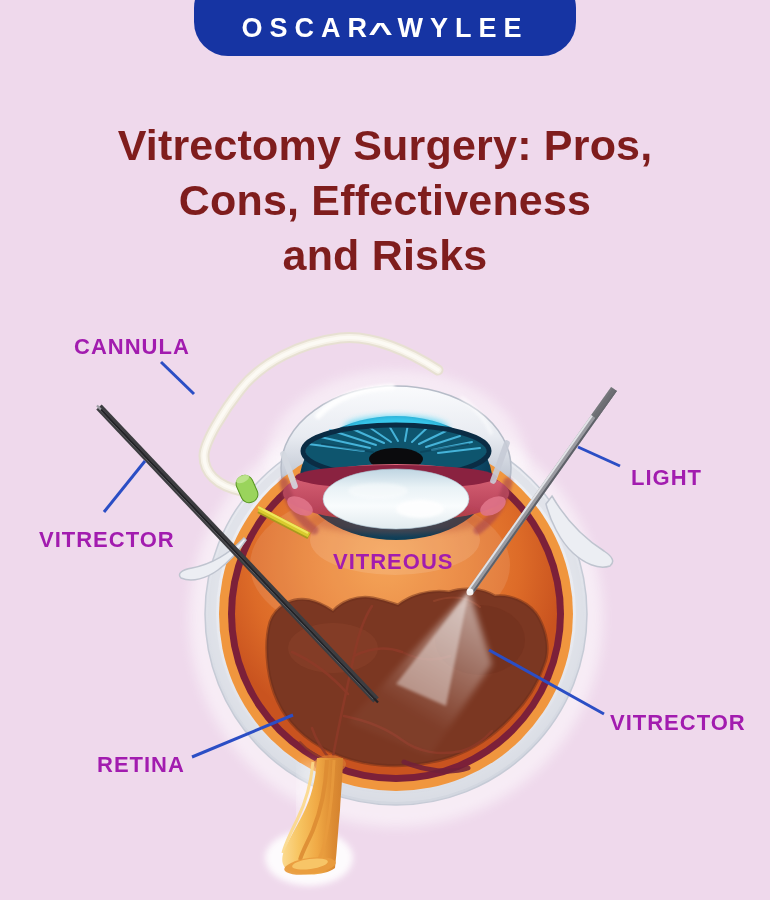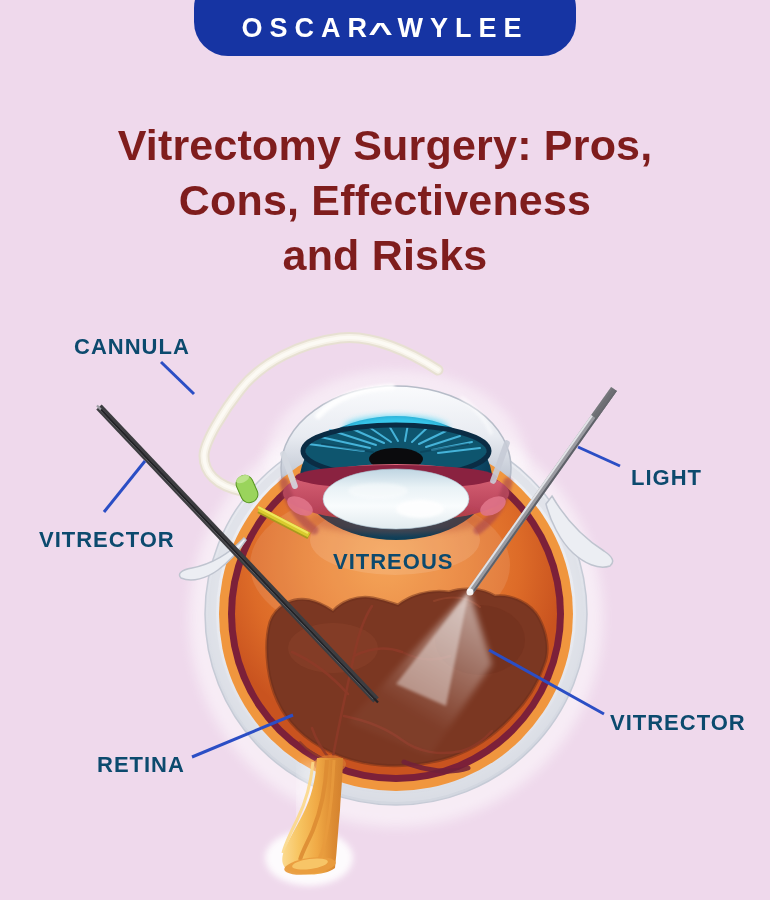--- a/index.html
+++ b/index.html
@@ -2,21 +2,21 @@
 <html><head>
 <meta charset="utf-8">
 <style>
   html,body{margin:0;padding:0;background:#efd9ec;}
   .page{position:relative;width:770px;height:900px;overflow:hidden;background:#efd9ec;font-family:"Liberation Sans",sans-serif;}
   .logo-pill{position:absolute;left:194px;top:-26px;width:382px;height:82px;background:#1634a3;border-radius:34px;display:flex;align-items:center;justify-content:center;padding-top:26px;box-sizing:border-box;}
   .logo-text{color:#ffffff;font-size:27px;font-weight:bold;letter-spacing:7px;white-space:nowrap;}
   .logo-text .caret{display:inline-block;transform:translateY(5px) scaleX(1.5);font-size:28px;}
   .title{position:absolute;left:0;right:0;top:118px;margin:0;text-align:center;white-space:pre-line;font-size:43px;font-weight:bold;line-height:1.28;color:#7f1d1d;letter-spacing:0.2px;}
   .diagram-svg{position:absolute;left:0;top:0;width:770px;height:900px;}
-  .lbl{position:absolute;font-weight:bold;font-size:22px;letter-spacing:1px;color:#0c4a6e;white-space:nowrap;}
+  .lbl{position:absolute;font-weight:bold;font-size:22px;letter-spacing:1px;color:#a21caf;white-space:nowrap;}
   .lbl-cannula{left:74px;top:334px;}
   .lbl-vitrector{left:39px;top:527px;}
   .lbl-light{left:631px;top:465px;}
   .lbl-vitreous{left:333px;top:549px;}
   .lbl-bleeding{left:610px;top:710px;}
   .lbl-retina{left:97px;top:752px;text-align:right;}
 </style>
 </head>
 <body>
 

